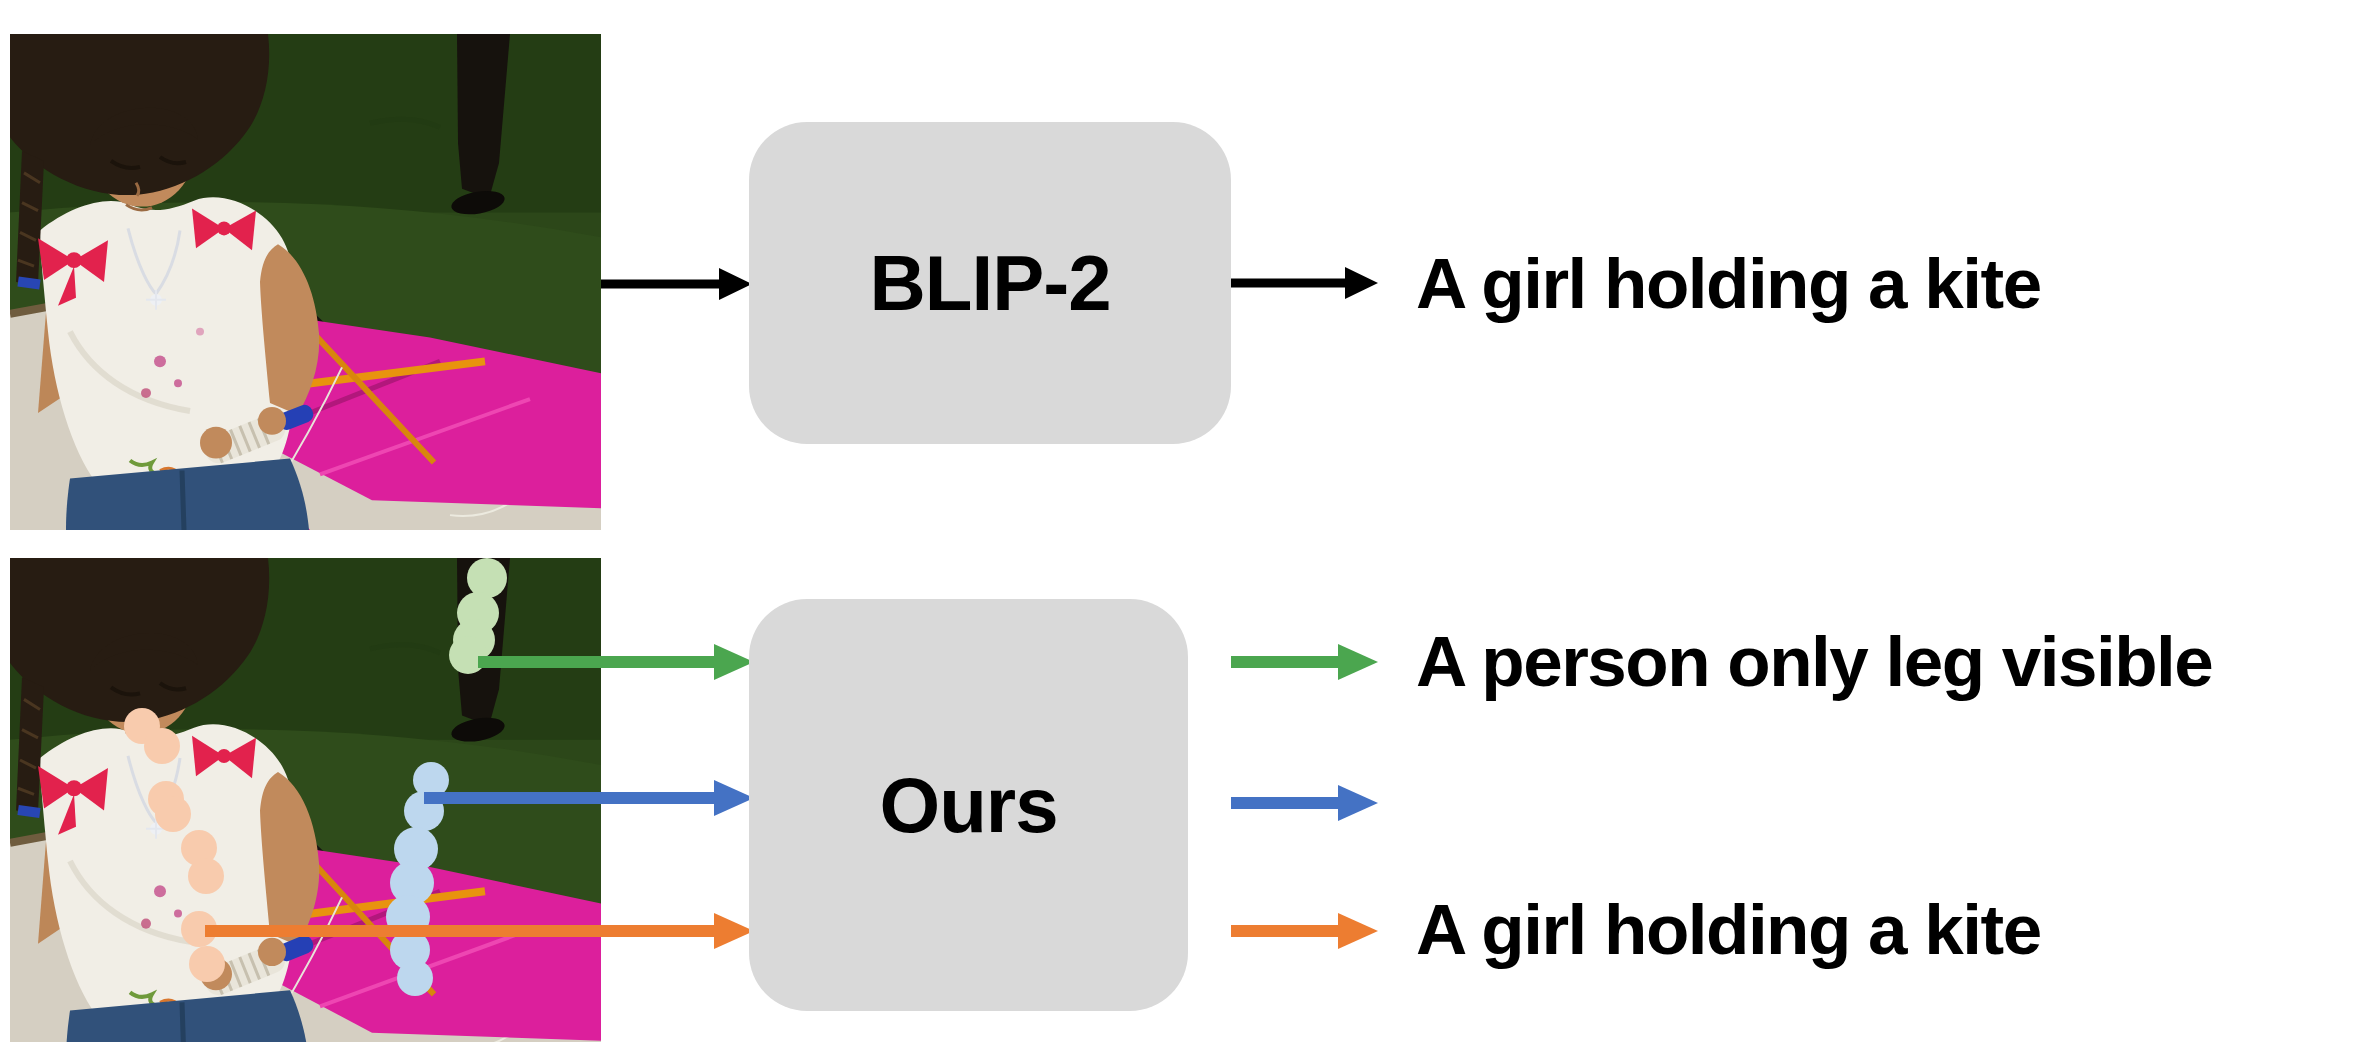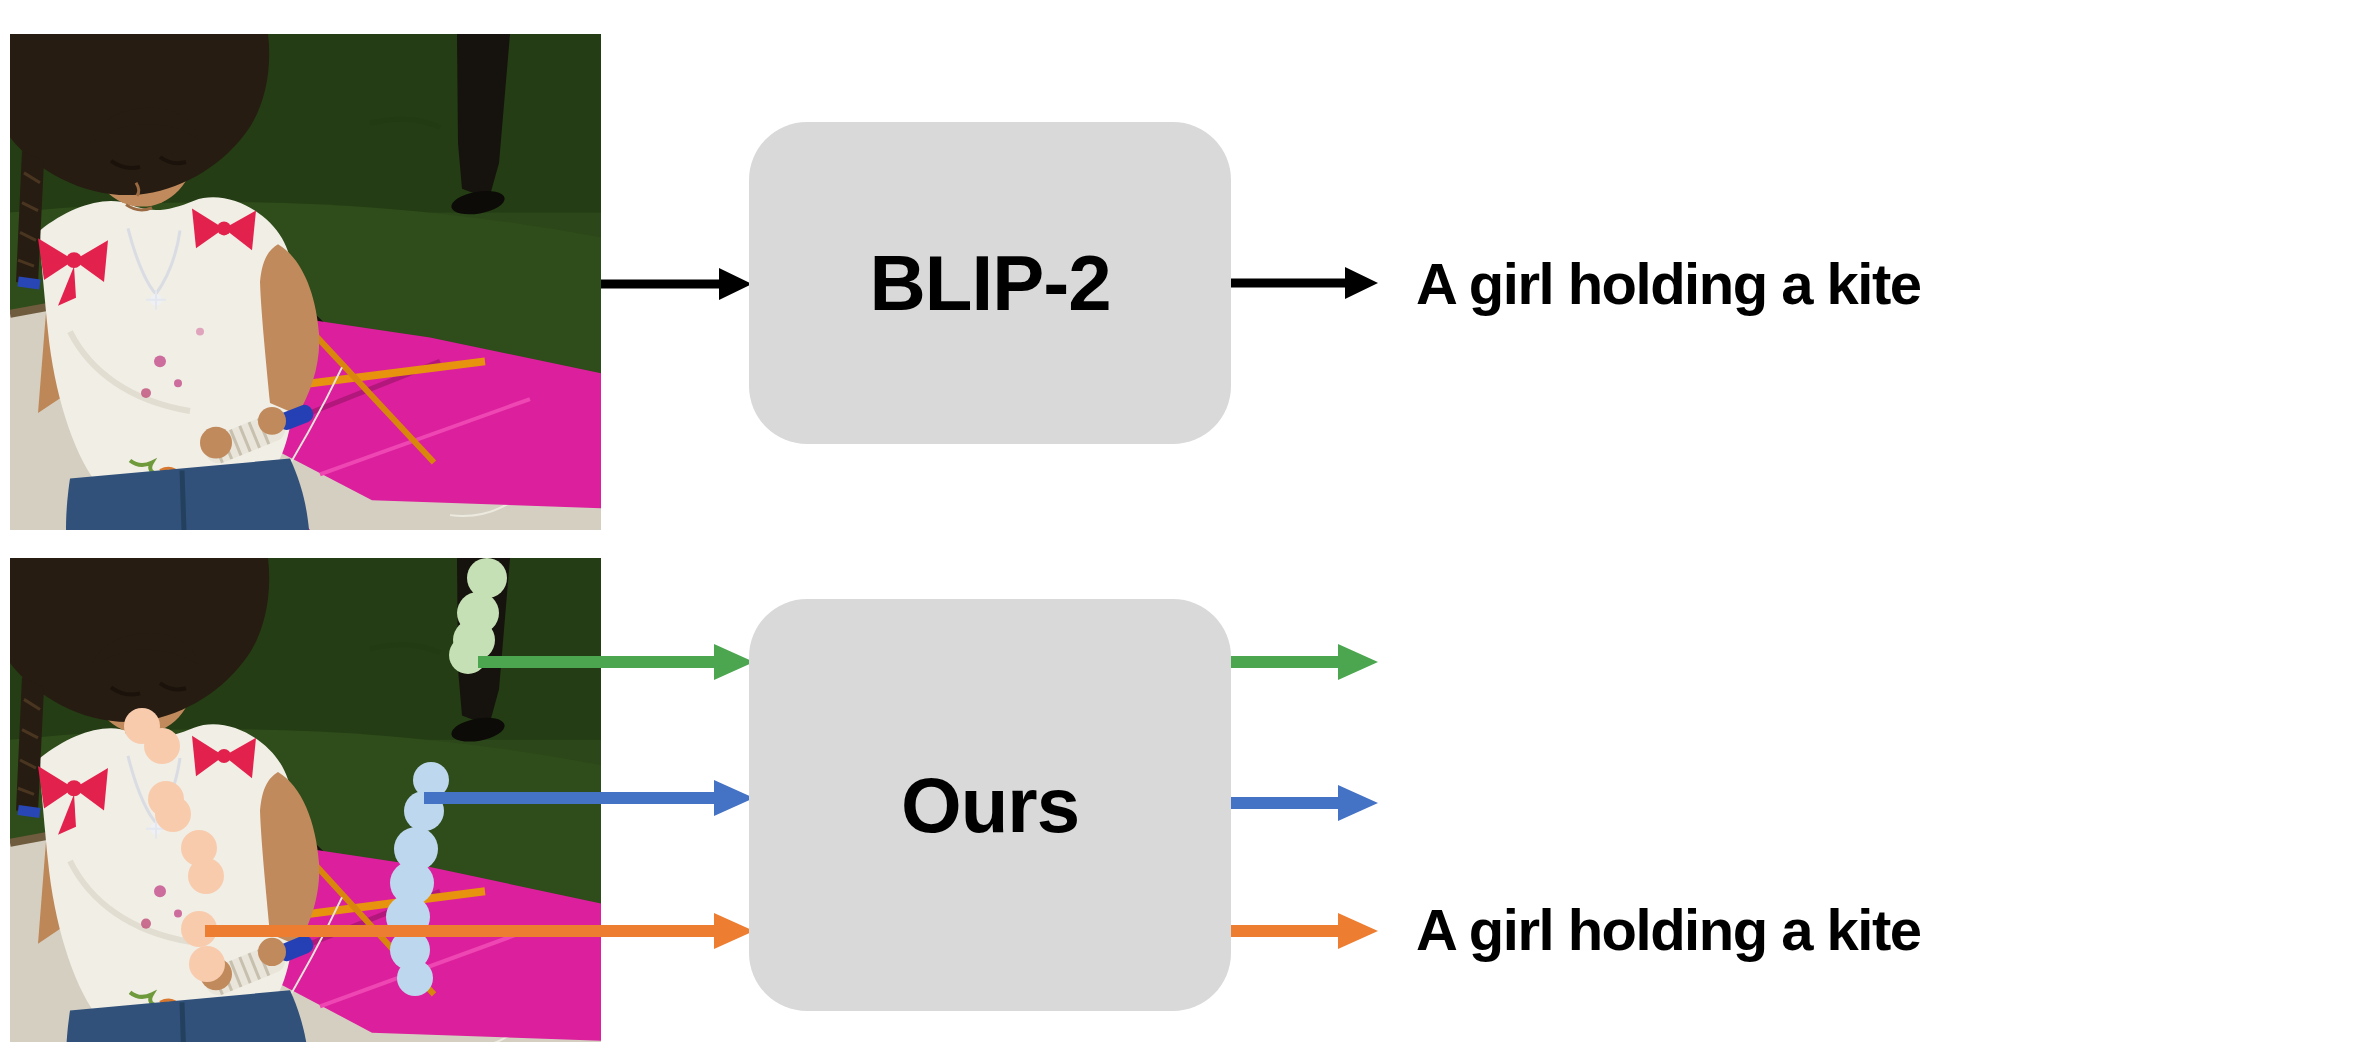--- a/index.html
+++ b/index.html
@@ -5,23 +5,23 @@
   html,body{margin:0;padding:0;background:#ffffff;}
   .canvas{position:relative;width:2366px;height:1042px;background:#ffffff;overflow:hidden;
           font-family:"Liberation Sans", sans-serif;margin-top:21px;}
   .photo{position:absolute;overflow:hidden;}
   .photo svg{display:block;}
   .photo-top{left:10px;top:13px;width:591px;height:496px;}
   .photo-bottom{left:10px;top:537px;width:591px;height:505px;}
   .model-box{position:absolute;background:var(--box-fill);border-radius:58px;
              display:flex;align-items:center;justify-content:center;}
   .box-blip{left:749px;top:101px;width:482px;height:322px;}
-  .box-ours{left:749px;top:578px;width:482px;height:412px;}
+  .box-ours{left:749px;top:578px;width:439px;height:412px;}
   .model-label{font-size:78px;font-weight:700;color:var(--text);letter-spacing:-1px;}
-  .caption{position:absolute;font-size:58px;font-weight:700;color:var(--text);
+  .caption{position:absolute;font-size:71px;font-weight:700;color:var(--text);
            letter-spacing:-1.5px;white-space:nowrap;transform:translateY(-53%);line-height:1;}
   .cap-top{left:1416px;top:265px;}
   .cap-green{left:1416px;top:643px;}
   .cap-blue{left:1416px;top:783px;}
   .cap-orange{left:1416px;top:911px;}
   .arrow{position:absolute;}
   .ar-black line{stroke:var(--arrow-black);stroke-width:9;}
   .ar-black polygon{fill:var(--arrow-black);}
   .ar-green line{stroke:var(--arrow-green);stroke-width:12;}
   .ar-green polygon{fill:var(--arrow-green);}
@@ -178,15 +178,16 @@
   </svg>
   <svg class="arrow ar-blue" style="left:1231px;top:762px;" width="147" height="40">
     <line x1="0" y1="20" x2="111" y2="20"></line>
       <polygon points="107,2 147,20 107,38"></polygon>
   </svg>
   <svg class="arrow ar-orange" style="left:1231px;top:890px;" width="147" height="40">
     <line x1="0" y1="20" x2="111" y2="20"></line>
       <polygon points="107,2 147,20 107,38"></polygon>
   </svg>
 
+  <div class="caption cap-green">A person only leg visible</div>
   <div class="caption cap-orange">A girl holding a kite</div>
 
 </div>
 
 </body></html>

